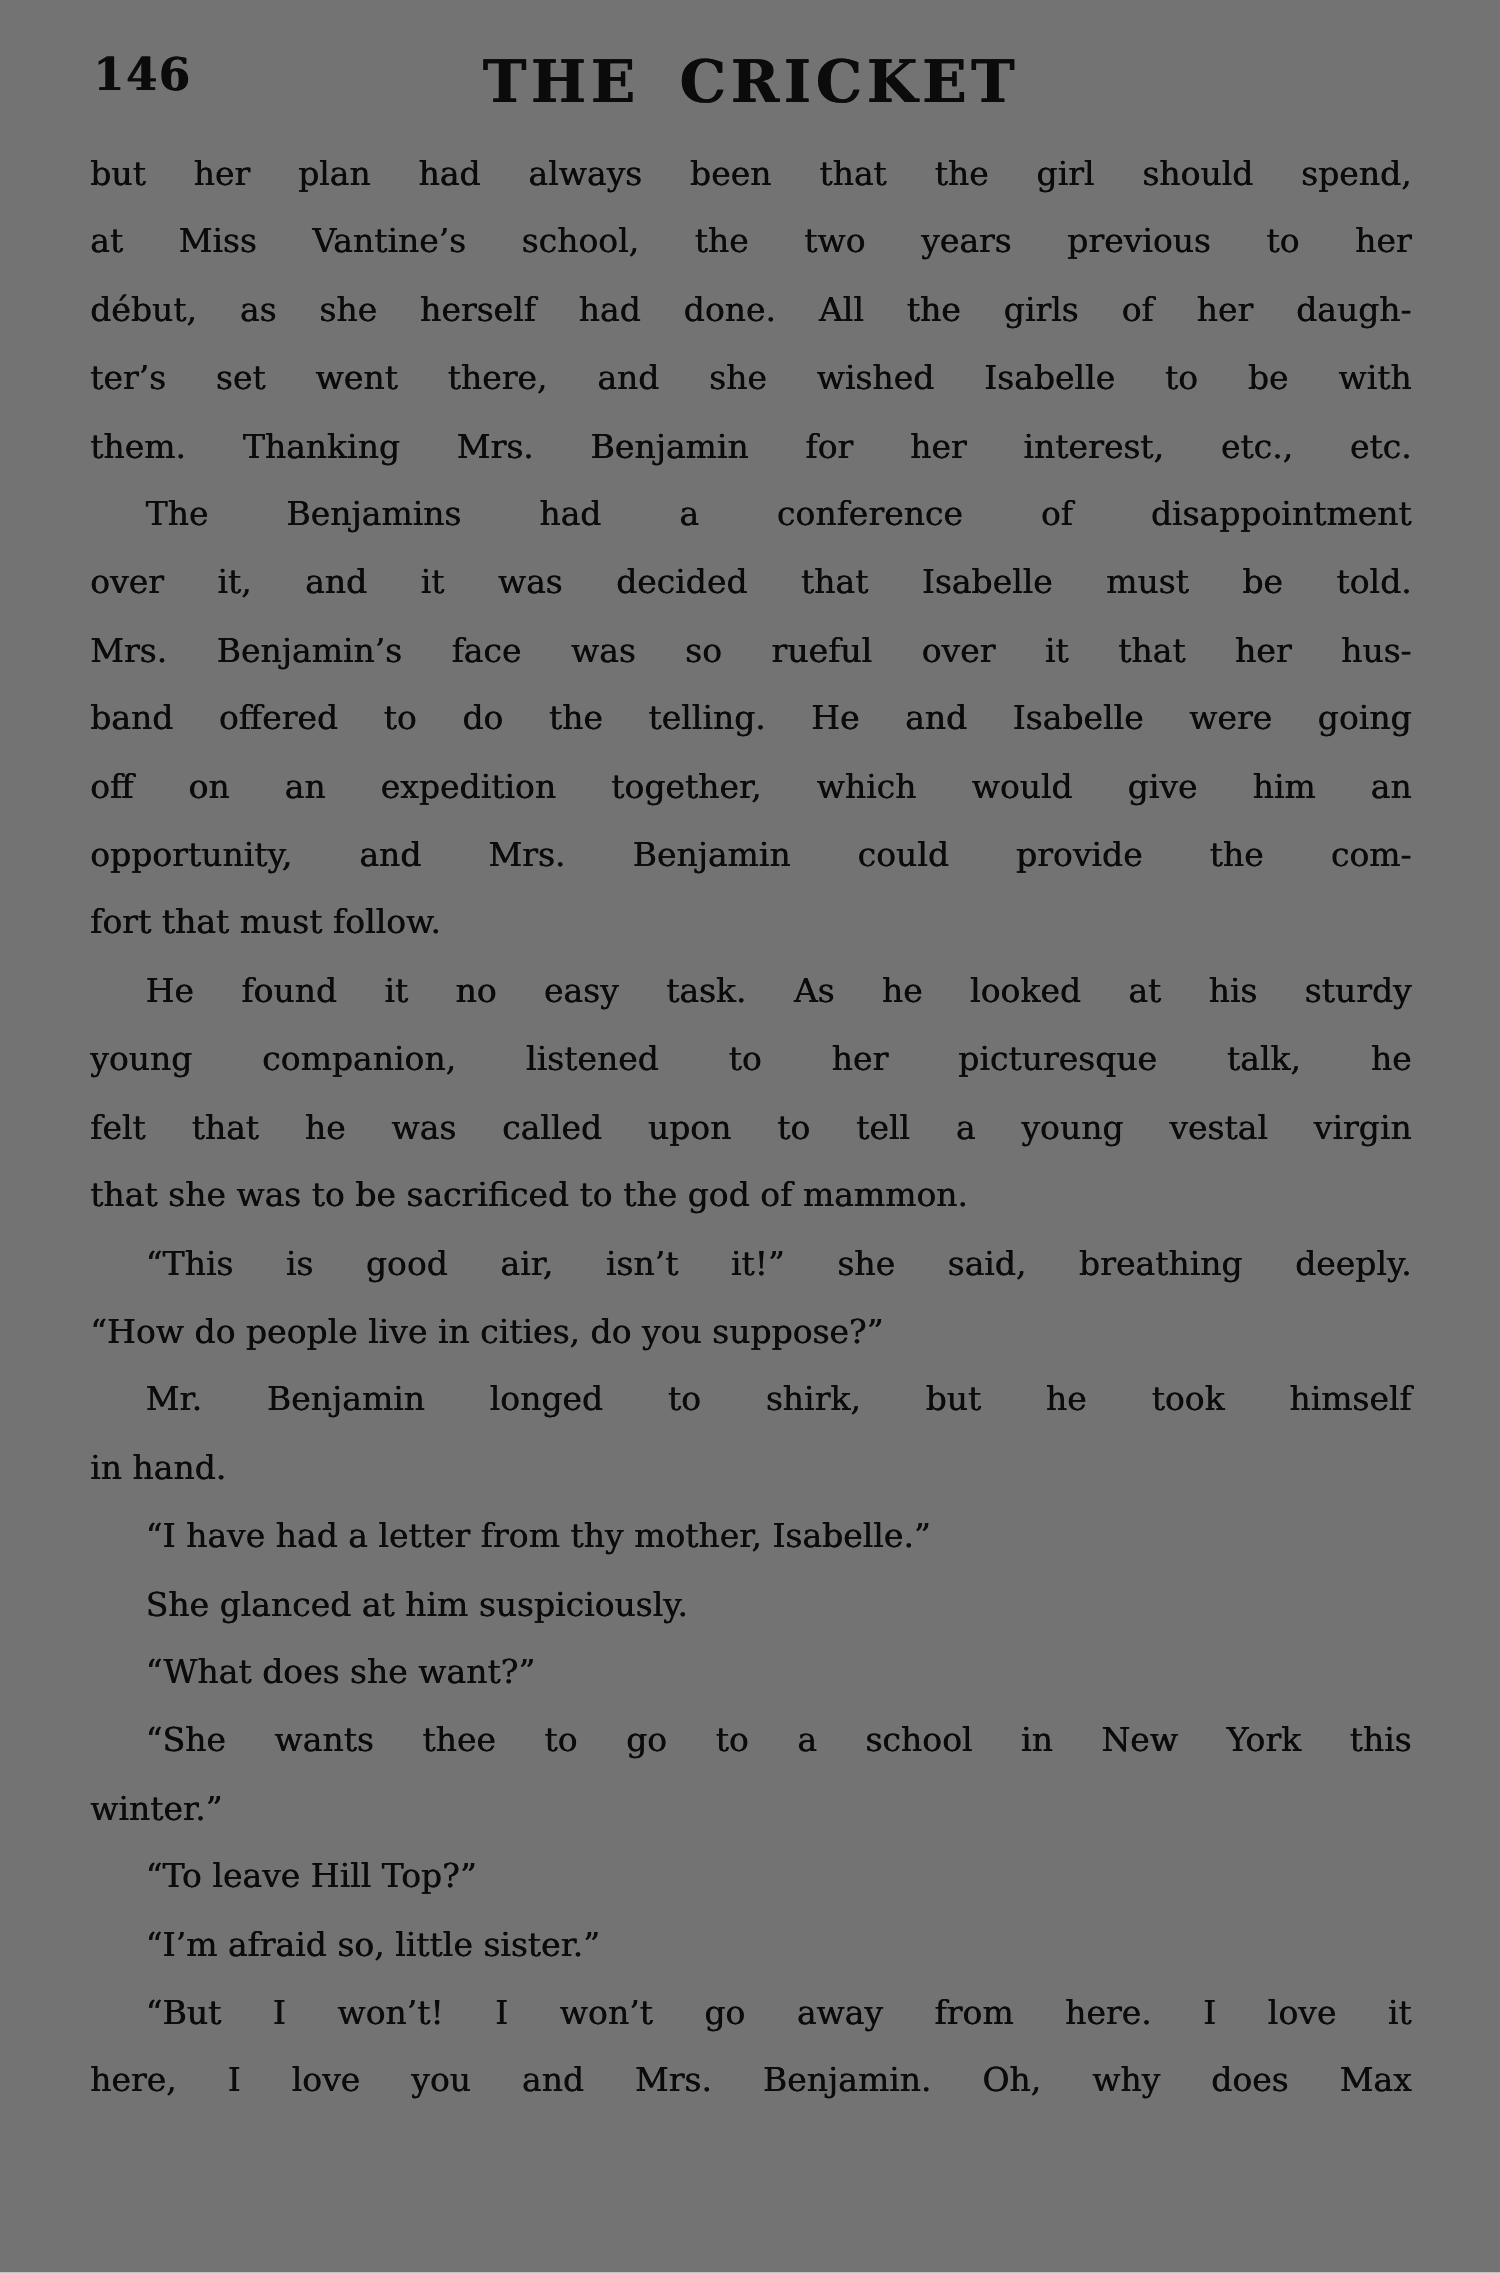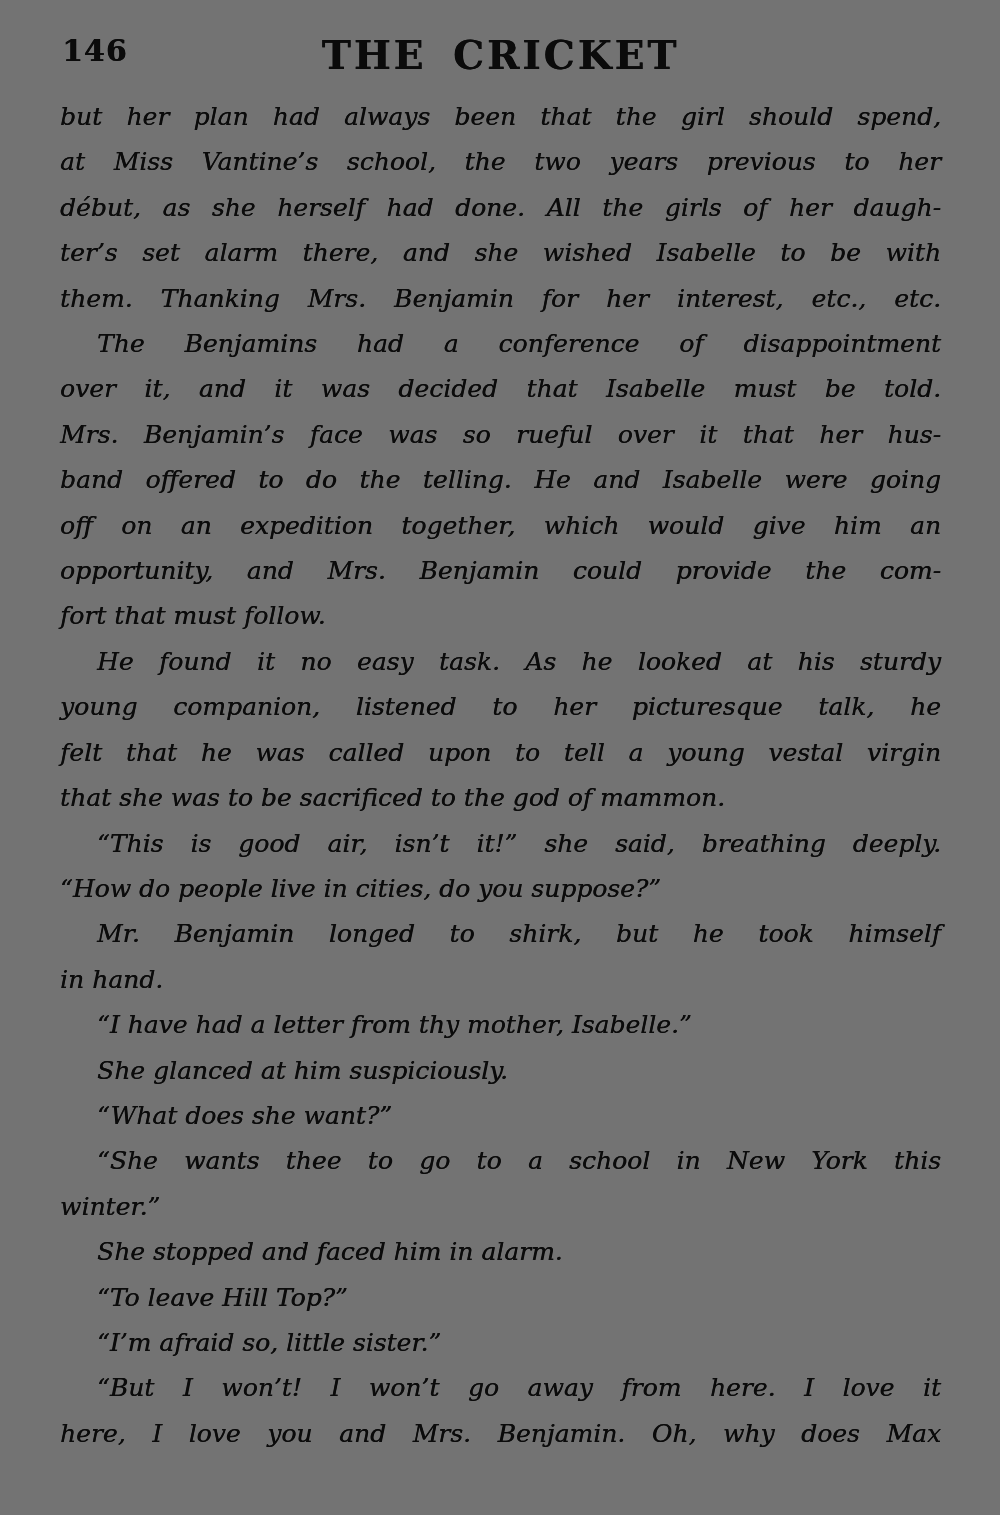--- a/index.html
+++ b/index.html
@@ -35,26 +35,25 @@
     letter-spacing: 3px;
     word-spacing: 10px;
     text-shadow: 0.4px 0 currentColor;
   }
   .body-text {
     position: absolute;
     top: 94px; left: 60px;
     width: 881px;
   }
   .line {
-    font-size: 25px;
+    font-size: 22px;
     line-height: 45.4px;
     text-align: left;
     white-space: normal;
     text-shadow: 0.35px 0 currentColor;
-    font-style: italic;
   }
   .line.justify {
     text-align: justify;
     text-align-last: justify;
   }
   .line.indent {
     text-indent: 37px;
   }
 </style>
 </head>
@@ -63,21 +62,21 @@
 <div class="page">
   <div class="page-header">
     <span class="page-number">146</span>
     <div class="header-title">THE CRICKET</div>
   </div>
 
   <div class="body-text">
       <div class="line justify">but her plan had always been that the girl should spend,</div>
       <div class="line justify">at Miss Vantine’s school, the two years previous to her</div>
       <div class="line justify">début, as she herself had done.  All the girls of her daugh-</div>
-      <div class="line justify">ter’s set alarm there, and she wished Isabelle to be with</div>
+      <div class="line justify">ter’s set went there, and she wished Isabelle to be with</div>
       <div class="line justify">them.  Thanking Mrs. Benjamin for her interest, etc., etc.</div>
       <div class="line justify indent">The Benjamins had a conference of disappointment</div>
       <div class="line justify">over it, and it was decided that Isabelle must be told.</div>
       <div class="line justify">Mrs. Benjamin’s face was so rueful over it that her hus-</div>
       <div class="line justify">band offered to do the telling.  He and Isabelle were going</div>
       <div class="line justify">off on an expedition together, which would give him an</div>
       <div class="line justify">opportunity, and Mrs. Benjamin could provide the com-</div>
       <div class="line">fort that must follow.</div>
       <div class="line justify indent">He found it no easy task.  As he looked at his sturdy</div>
       <div class="line justify">young companion, listened to her picturesque talk, he</div>
@@ -85,19 +84,18 @@
       <div class="line">that she was to be sacrificed to the god of mammon.</div>
       <div class="line justify indent">“This is good air, isn’t it!” she said, breathing deeply.</div>
       <div class="line">“How do people live in cities, do you suppose?”</div>
       <div class="line justify indent">Mr. Benjamin longed to shirk, but he took himself</div>
       <div class="line">in hand.</div>
       <div class="line indent">“I have had a letter from thy mother, Isabelle.”</div>
       <div class="line indent">She glanced at him suspiciously.</div>
       <div class="line indent">“What does she want?”</div>
       <div class="line justify indent">“She wants thee to go to a school in New York this</div>
       <div class="line">winter.”</div>
-      <div class="line indent">She stopped and faced him in alarm.</div>
       <div class="line indent">“To leave Hill Top?”</div>
       <div class="line indent">“I’m afraid so, little sister.”</div>
       <div class="line justify indent">“But I won’t!  I won’t go away from here.  I love it</div>
       <div class="line justify">here, I love you and Mrs. Benjamin.  Oh, why does Max</div>
     </div>
 </div>
 
 </body></html>

